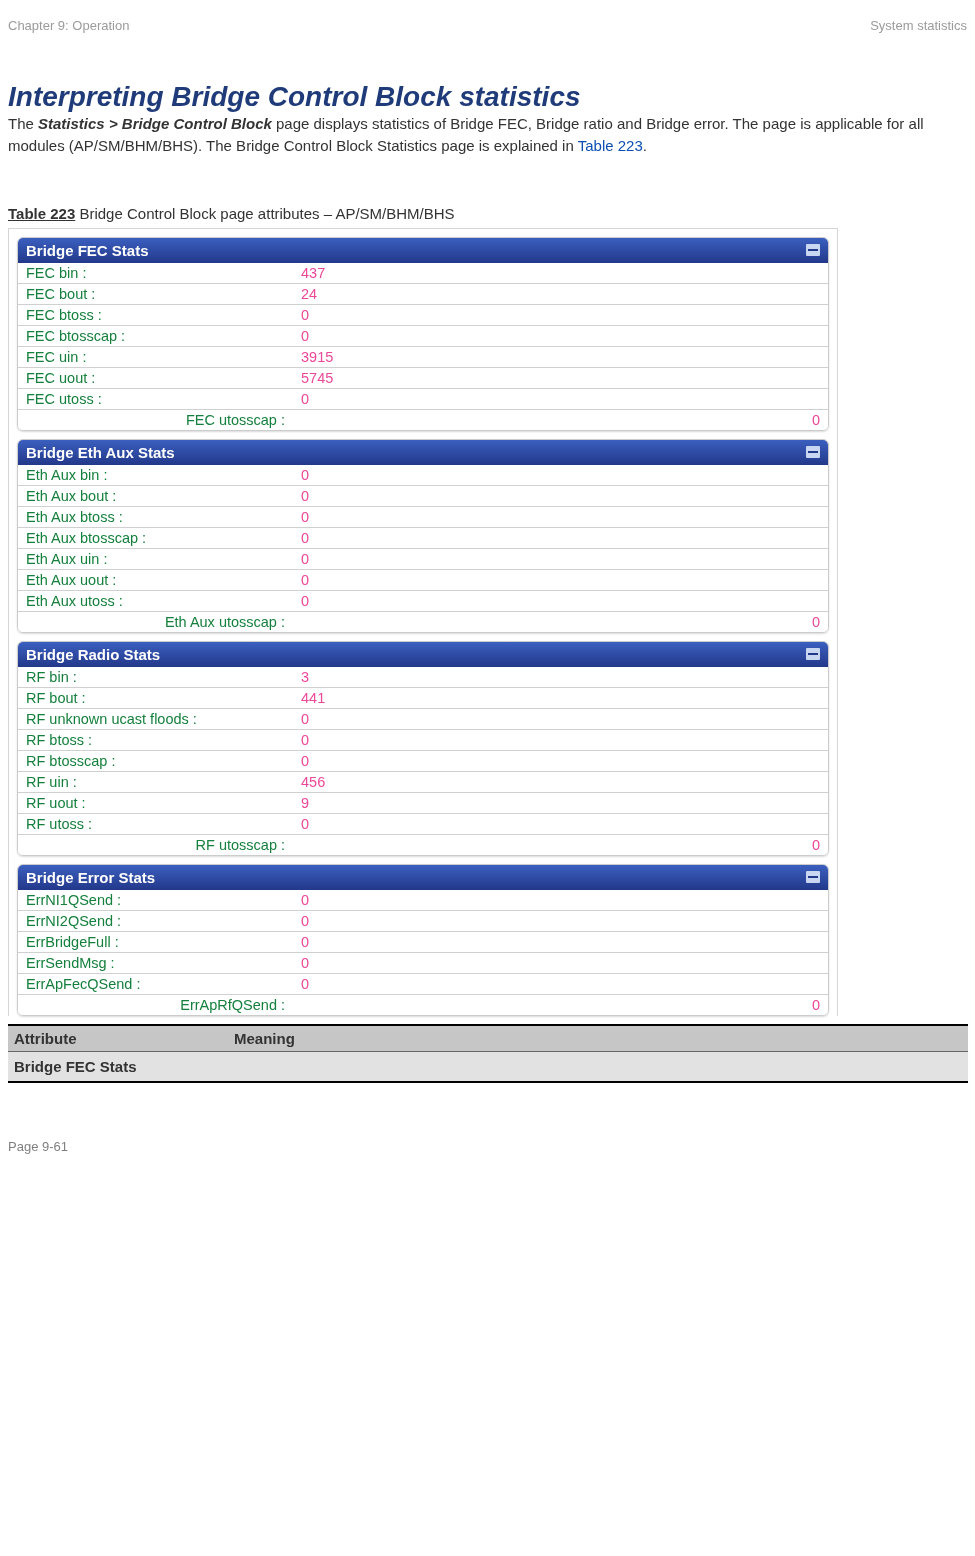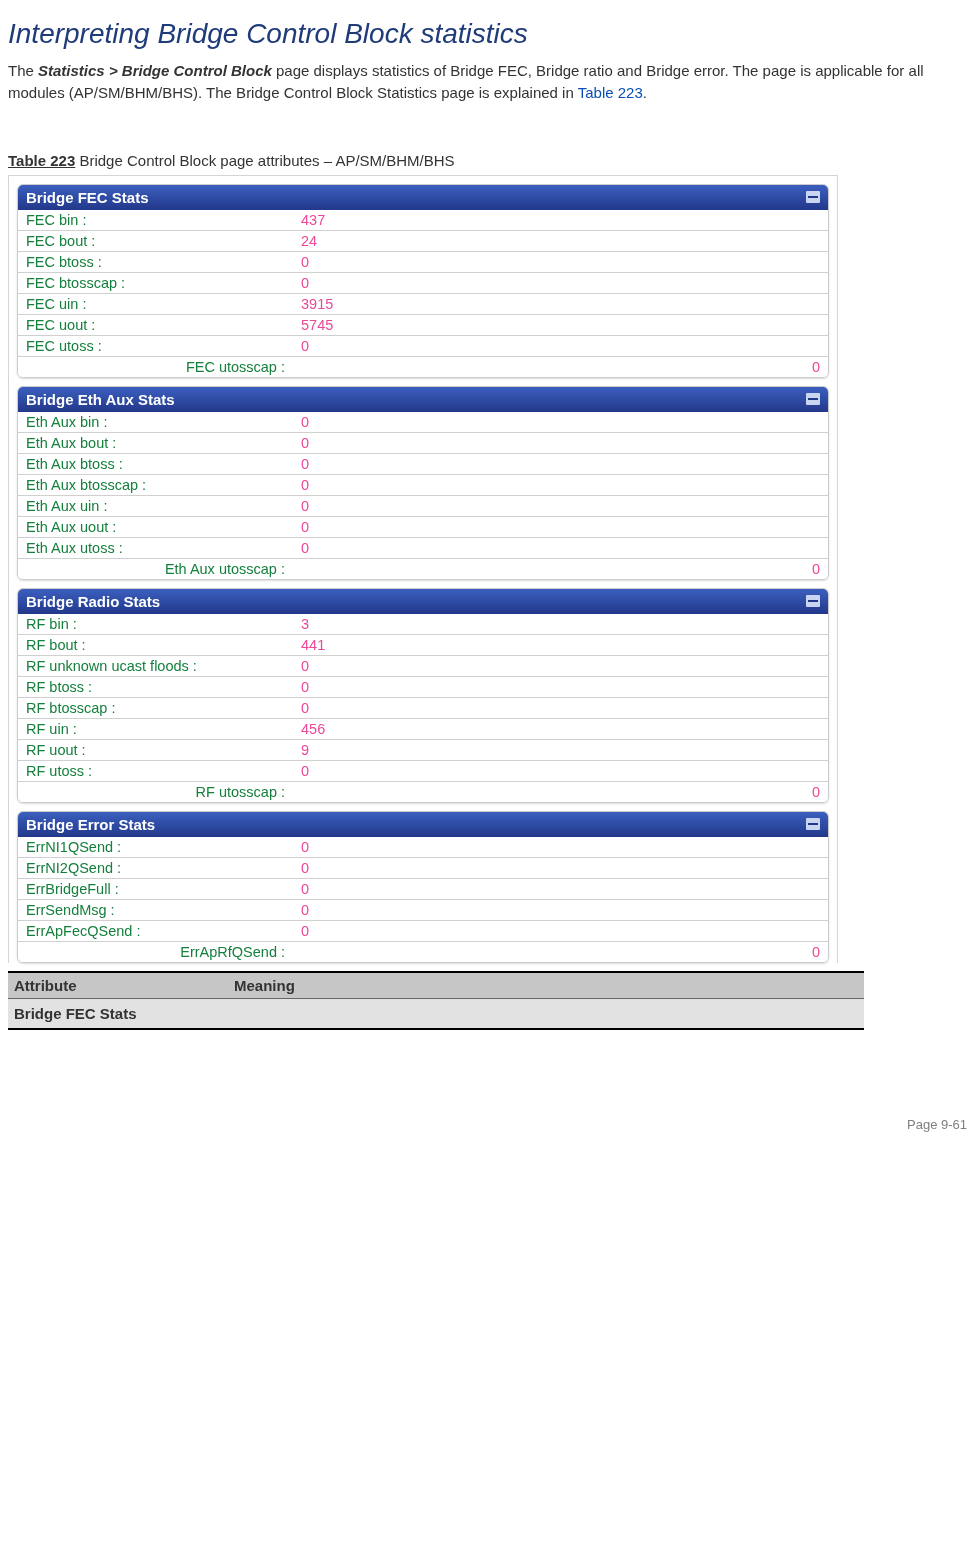--- a/index.html
+++ b/index.html
@@ -22,23 +22,23 @@
   .header-row {
     display: flex;
     justify-content: space-between;
     color: #9b9b9b;
     font-size: 13px;
     margin-bottom: 48px;
   }
   .title {
     color: #1f3b7a;
     font-size: 28px;
-    font-weight: normal;
+    font-weight: bold;
     font-style: italic;
-    margin-bottom: 10px;
+    margin-bottom: 0;
     font-family: "Trebuchet MS", Arial, sans-serif;
   }
   .intro {
     font-size: 15px;
     line-height: 1.45;
     margin-bottom: 16px;
   }
   .intro strong {
     font-weight: bold;
     font-style: italic;
@@ -112,21 +112,21 @@
     width: 275px;
     padding: 2px 8px;
     color: #15803d;
   }
   .stat-value {
     flex: 1;
     padding: 2px 8px;
     color: #ec4899;
   }
   .attr-table {
-    width: 856px;
+    width: 960px;
     border-collapse: collapse;
     margin-top: 0;
   }
   .attr-table th {
     background: #c6c6c6;
     border-top: 2px solid #000;
     border-bottom: 1px solid #666;
     text-align: left;
     font-weight: bold;
     padding: 4px 6px;
@@ -134,30 +134,34 @@
   }
   .attr-table td.section {
     background: #e2e2e2;
     font-weight: bold;
     border-bottom: 2px solid #000;
     padding: 6px 6px;
     font-size: 15px;
   }
   .attr-table .col1 { width: 220px; }
   .footer {
-    text-align: right;
+    text-align: left;
     color: #808080;
     font-size: 13px;
-    margin-top: 87px;
+    margin-top: 56px;
   }
 </style>
 </head>
 <body>
 <div class="page">
 
+<div class="header-row">
+  <div>Chapter 9:  Operation</div>
+  <div>System statistics</div>
+</div>
 
 <h1 class="title">Interpreting Bridge Control Block statistics</h1>
 
 <p class="intro">
   <span>The </span><strong>Statistics &gt; Bridge Control Block</strong><span> page displays statistics of Bridge FEC, Bridge ratio and Bridge error. The page is applicable for all modules (AP/SM/BHM/BHS). The Bridge Control Block Statistics page is explained in </span><a class="link">Table 223</a><span>.</span>
 </p>
 
 <p class="table-caption">
   <strong>Table 223</strong><span> Bridge Control Block page attributes – AP/SM/BHM/BHS</span>
 </p>

